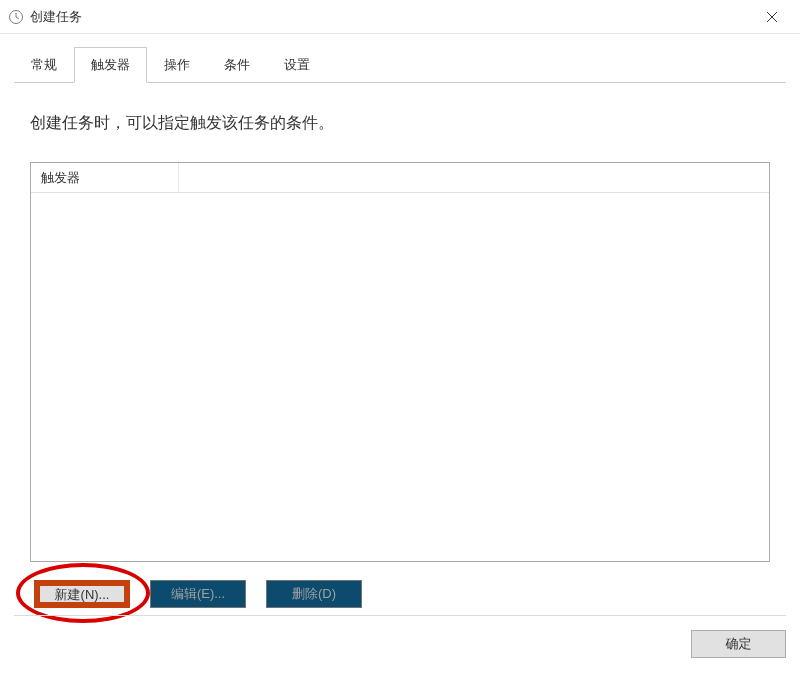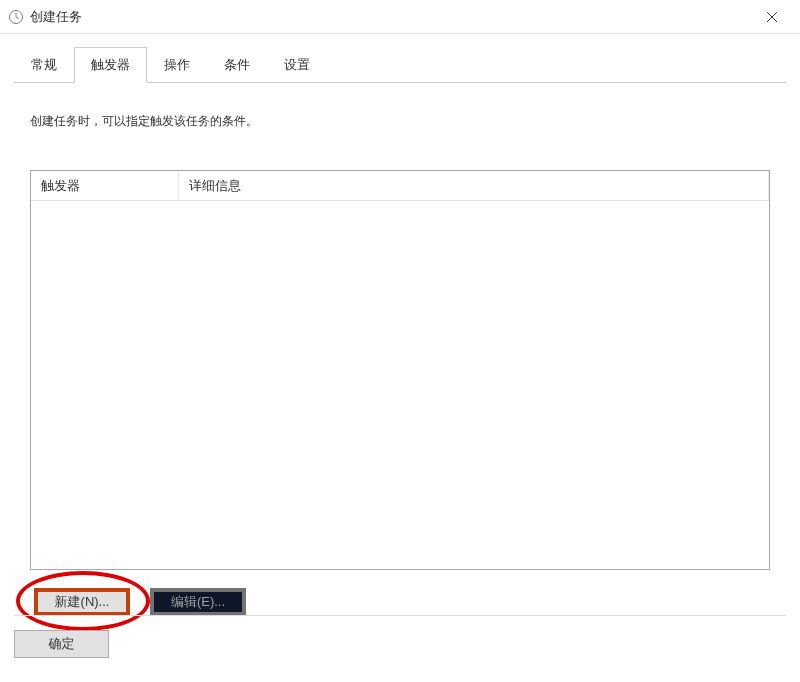--- a/index.html
+++ b/index.html
@@ -68,22 +68,22 @@
     .tab.active {
       background: #fff;
       border: 1px solid #ccc;
       border-bottom: 1px solid #fff;
     }
     .tab-content {
       padding: 18px 16px 16px 16px;
     }
     .description {
       color: #333;
-      font-size: 12px;
-      margin-bottom: 40px;
+      font-size: 16px;
+      margin-bottom: 28px;
     }
     .list-container {
       border: 1px solid #a9a9a9;
       height: 400px;
       background: #fff;
     }
     .list-header {
       display: flex;
       background: #fff;
       border-bottom: 1px solid #e0e0e0;
@@ -116,28 +116,28 @@
       width: 96px;
       height: 28px;
       border: 1px solid #adadad;
       background: #e1e1e1;
       font-size: 13px;
       color: #a5a5a5;
       cursor: pointer;
       font-family: inherit;
     }
     .btn.focused {
-      border: 4px solid #c2410c;
+      border: 6px solid #c2410c;
       background: #e1e1e1;
       color: #333;
     }
     .btn.disabled {
       color: #a0a0a0;
-      border: 4px solid #737373;
-      background: #0f172a;
+      border: 1px solid #737373;
+      background: #0c4a6e;
       cursor: default;
     }
     .highlight-ring {
       position: absolute;
       width: 134px;
       height: 60px;
       border: 4px solid #d90000;
       border-radius: 50%;
       left: -14px;
       top: 1px;
@@ -145,21 +145,21 @@
     }
     .dialog-buttons {
       position: absolute;
       bottom: 10px;
       right: 14px;
       display: flex;
       gap: 28px;
       padding: 14px 0;
       border-top: 1px solid #dcdcdc;
       width: calc(100% - 28px);
-      justify-content: space-between;
+      justify-content: flex-end;
     }
     .dbtn {
       width: 95px;
       height: 28px;
       border: 1px solid #adadad;
       background: #e1e1e1;
       font-size: 13px;
       color: #333;
       cursor: pointer;
       font-family: inherit;
@@ -193,28 +193,28 @@
     <div class="tab">条件</div>
     <div class="tab">设置</div>
   </div>
 
   <div class="tab-content">
     <div class="description">创建任务时，可以指定触发该任务的条件。</div>
 
     <div class="list-container">
       <div class="list-header">
         <div class="list-header-cell col-trigger">触发器</div>
-        <div class="list-header-cell col-detail">详细信息</div>
       </div>
       <div class="list-body"></div>
     </div>
 
     <div class="button-row">
       <div class="highlight-ring"></div>
       <button class="btn focused">新建(N)...</button>
       <button class="btn disabled">编辑(E)...</button>
+      <button class="btn disabled">删除(D)</button>
     </div>
   </div>
 </div>
 
 <div class="dialog-buttons">
   <button class="dbtn">确定</button>
 </div>
 
 </body></html>

